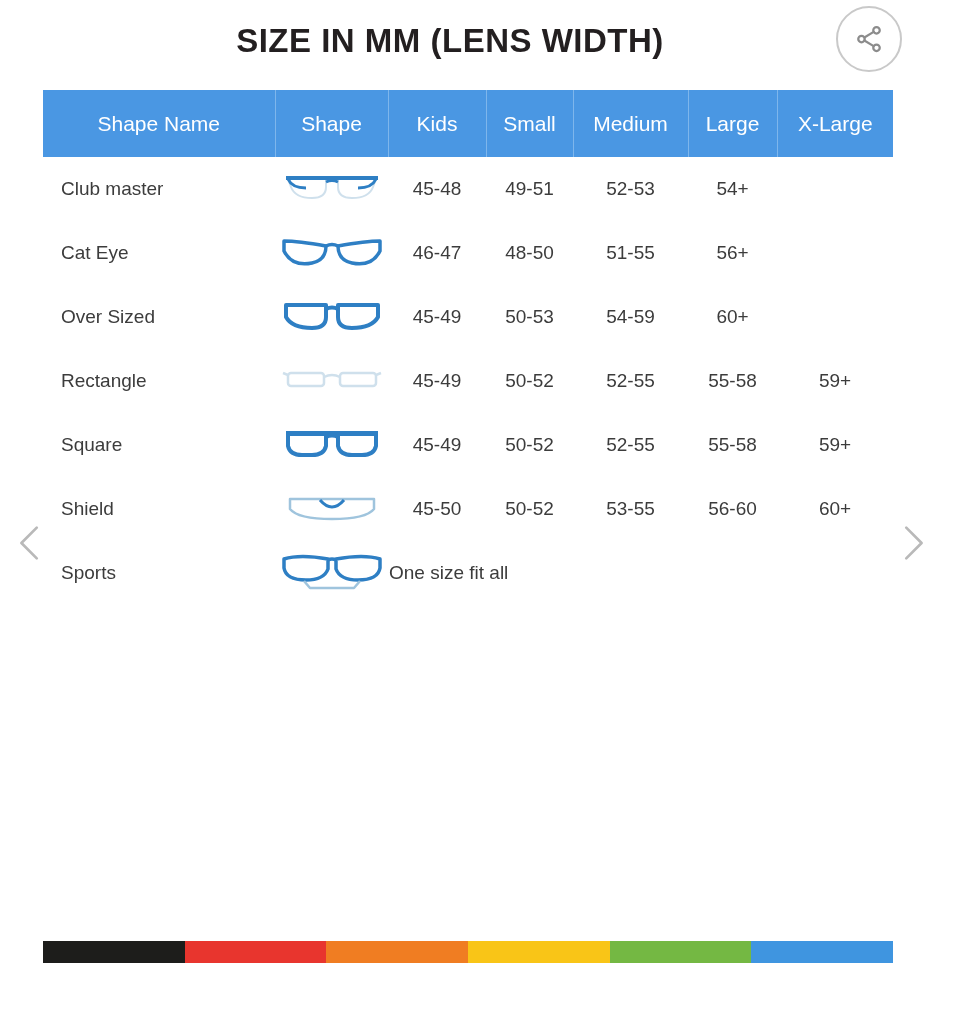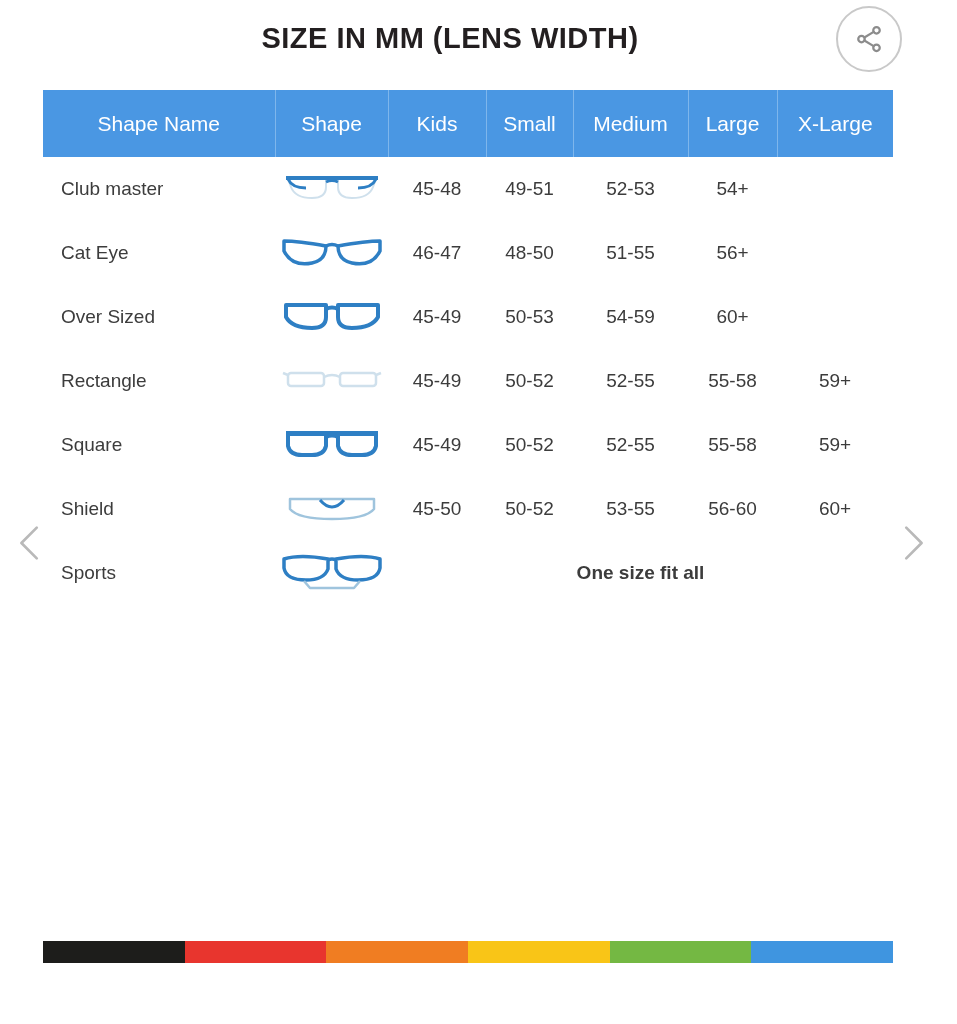--- a/index.html
+++ b/index.html
@@ -26,21 +26,21 @@
   .header {
     position: relative;
     height: 86px;
   }
   .chart-title {
     position: absolute;
     top: 22px;
     left: 0;
     width: 900px;
     text-align: center;
-    font-size: 29px;
+    font-size: 33px;
     font-weight: bold;
     color: #231f20;
     letter-spacing: 0.5px;
   }
   .share-btn {
     position: absolute;
     top: 6px;
     right: 55px;
     width: 62px;
     height: 62px;
@@ -93,24 +93,22 @@
   td.c-shape {
     text-align: center;
     padding: 0;
   }
   td.c-val {
     text-align: center;
     font-size: 18.5px;
     color: #3c3c3c;
   }
   td.c-onesize {
-    text-align: center;
     font-size: 19px;
     color: #3c3c3c;
-    font-weight: bold;
   }
   .shape-svg { display: inline-block; vertical-align: middle; }
 
   
   .color-bar {
     position: absolute;
     left: 43px;
     top: 941px;
     width: 850px;
     height: 22px;

